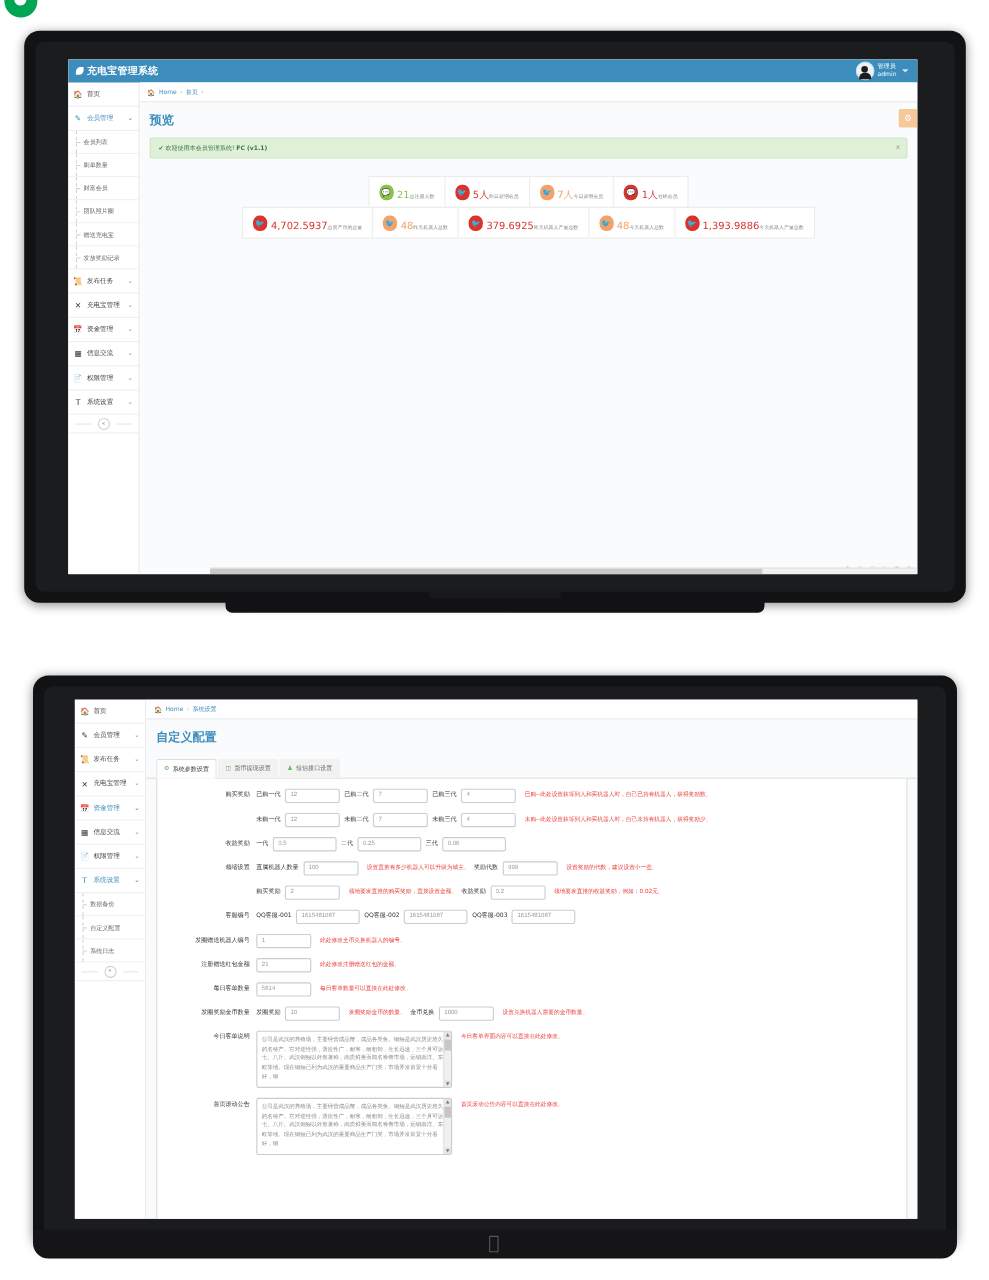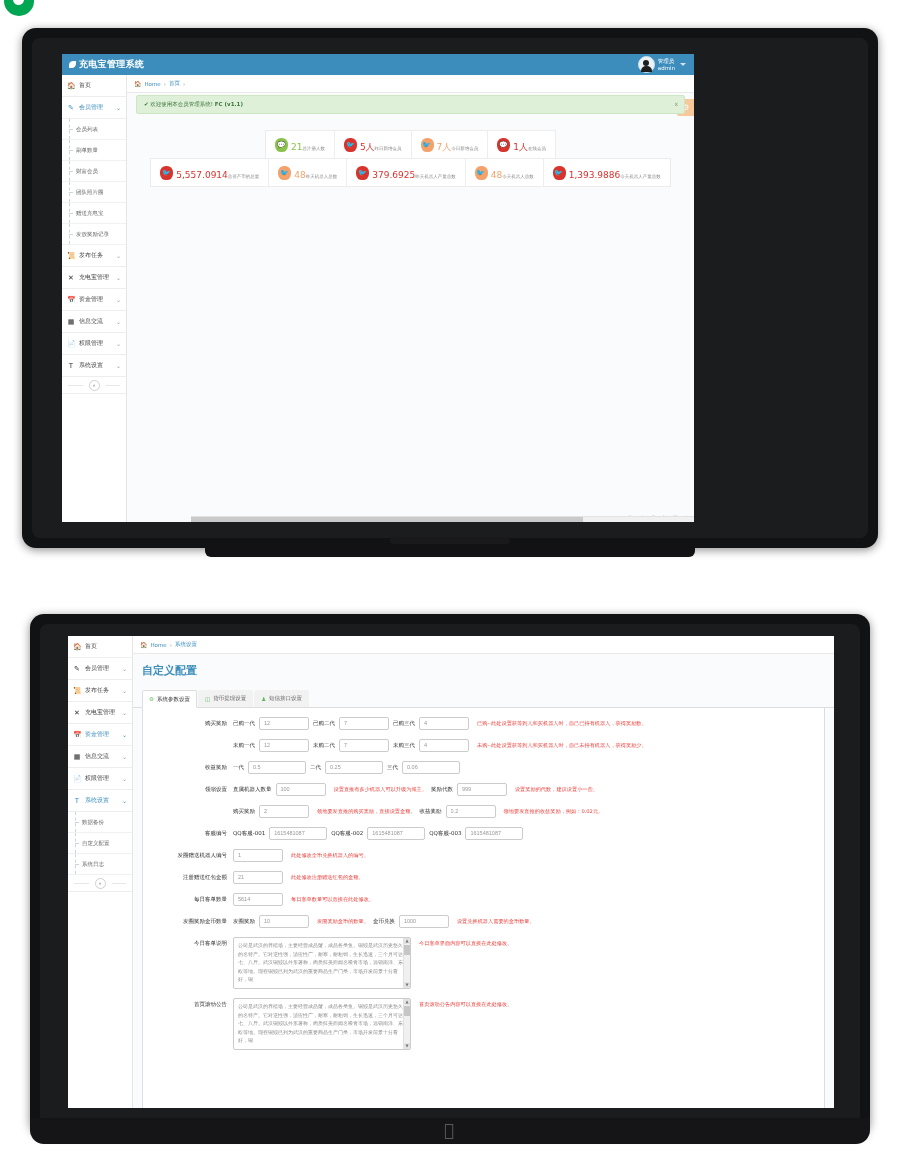--- a/index.html
+++ b/index.html
@@ -13,21 +13,21 @@
     border-radius:50% 0 50% 50%;background:#fff;transform:rotate(10deg);}
 
   
   .monitor{position:absolute;background:#111214;border-radius:14px;
      box-shadow:0 2px 10px rgba(0,0,0,.45);}
   .mon1{left:22px;top:28px;width:856px;height:520px;}
   .mon2{left:30px;top:614px;width:840px;height:520px;}
   .bezel{position:absolute;left:10px;top:10px;right:10px;bottom:10px;
      background:#1b1c1e;border-radius:8px;}
   .screen{position:absolute;background:#ffffff;overflow:hidden;}
-  .mon1 .screen{left:40px;top:26px;width:632px;height:468px;}
+  .mon1 .screen{left:40px;top:26px;width:772px;height:468px;}
   .mon2 .screen{left:38px;top:22px;width:766px;height:472px;}
 
   
   .stand1{position:absolute;left:205px;top:543px;width:490px;height:14px;
      background:#121214;border-radius:0 0 6px 6px;}
   .stand1:after{content:"";position:absolute;left:185px;top:-6px;width:120px;height:7px;
      background:#19191b;border-radius:3px;}
   .foot2{position:absolute;left:30px;top:1118px;width:840px;height:26px;
      background:#151517;border-radius:0 0 14px 14px;}
   .apple{position:absolute;left:440px;top:1120px;width:18px;height:20px;color:#5a5a5e;
@@ -229,20 +229,21 @@
 
       <div class="content">
         <div class="crumb">
           <span class="home">🏠</span>
           <span>Home</span>
           <span class="sep">›</span>
           <span>首页</span>
           <span class="sep">›</span>
         </div>
 
+        <div class="page-title">预览</div>
         <div class="gear-btn">⚙</div>
 
         <div class="alert">
           <span>✔</span>
           <span>欢迎使用本会员管理系统!</span>
           <b>FC (v1.1)</b>
           <span class="x">x</span>
         </div>
 
         <div class="stats-wrap">
@@ -260,21 +261,21 @@
               <span class="txt"><span class="num" style="color:#f4a26b">7人</span><span class="cap">今日新增会员</span></span>
             </div>
             <div class="stat">
               <span class="bub" style="background:#d9332e">💬</span>
               <span class="txt"><span class="num" style="color:#d9332e">1人</span><span class="cap">在线会员</span></span>
             </div>
           </div>
           <div class="stat-row" style="margin-top:-1px">
             <div class="stat">
               <span class="bub" style="background:#d9332e">🐦</span>
-              <span class="txt"><span class="num" style="color:#d9332e">5,557.0914</span><span class="cap">总资产币的总量</span></span>
+              <span class="txt"><span class="num" style="color:#d9332e">4,702.5937</span><span class="cap">总资产币的总量</span></span>
             </div>
             <div class="stat">
               <span class="bub" style="background:#f4a26b">🐦</span>
               <span class="txt"><span class="num" style="color:#f4a26b">48</span><span class="cap">昨天机器人总数</span></span>
             </div>
             <div class="stat">
               <span class="bub" style="background:#d9332e">🐦</span>
               <span class="txt"><span class="num" style="color:#d9332e">379.6925</span><span class="cap">昨天机器人产量总数</span></span>
             </div>
             <div class="stat">

